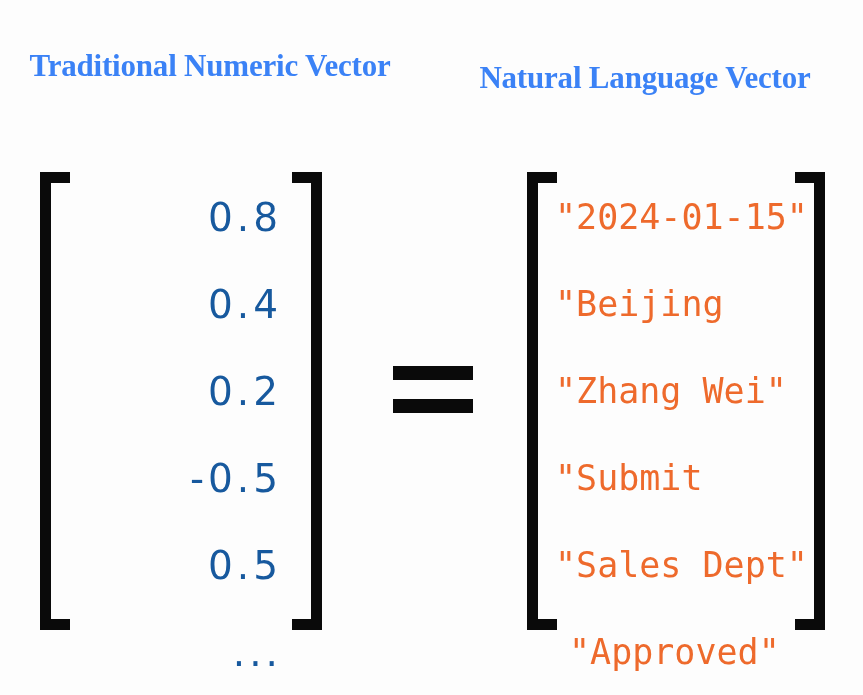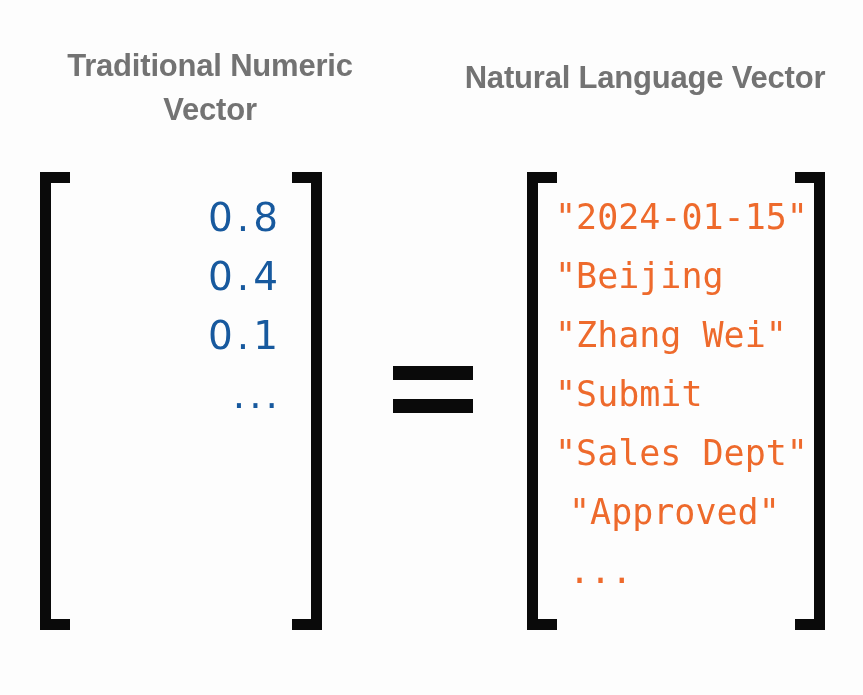--- a/index.html
+++ b/index.html
@@ -18,25 +18,25 @@
     position: relative;
     width: 863px;
     height: 695px;
     background: #fdfdfd;
   }
 
   
   .title {
     position: absolute;
     text-align: center;
-    font-family: Liberation Sans, sans-serif;
+    font-family: Liberation Serif, serif;
     font-weight: 700;
     font-size: 31px;
     line-height: 44px;
-    color: #737373;
+    color: #3b82f6;
     letter-spacing: -0.2px;
   }
   #title-left  { left: 20px;  top: 44px; width: 380px; }
   #title-right { left: 455px; top: 56px; width: 380px; }
 
   
   .matrix {
     position: absolute;
   }
   #matrix-left  { left: 40px;  top: 172px; width: 282px; height: 458px; }
@@ -56,20 +56,21 @@
   .bracket.right { right: 0; border-right: 11px solid #0a0a0a; }
 
   
   .values {
     position: absolute;
     top: 16px;
     bottom: 16px;
     display: flex;
     flex-direction: column;
     justify-content: flex-start;
+    gap: 28px;
   }
   #values-left {
     left: 34px;
     right: 34px;
     align-items: flex-end;
     text-align: right;
   }
   #values-right {
     left: 28px;
     right: 14px;
@@ -126,21 +127,23 @@
   <div class="title" id="title-left">Traditional Numeric Vector</div>
 
   <div class="title" id="title-right">Natural Language Vector</div>
 
   <div class="matrix" id="matrix-left">
     <div class="bracket left"></div>
     <div class="bracket right"></div>
     <div class="values" id="values-left">
       <div class="val">0.8</div>
       <div class="val">0.4</div>
-      <div class="val">0.1</div>
+      <div class="val">0.2</div>
+      <div class="val">-0.5</div>
+      <div class="val">0.5</div>
       <div class="val ellipsis">...</div>
     </div>
   </div>
 
   <div id="equals">
     <div class="bar top"></div>
     <div class="bar bottom"></div>
   </div>
 
   <div class="matrix" id="matrix-right">

